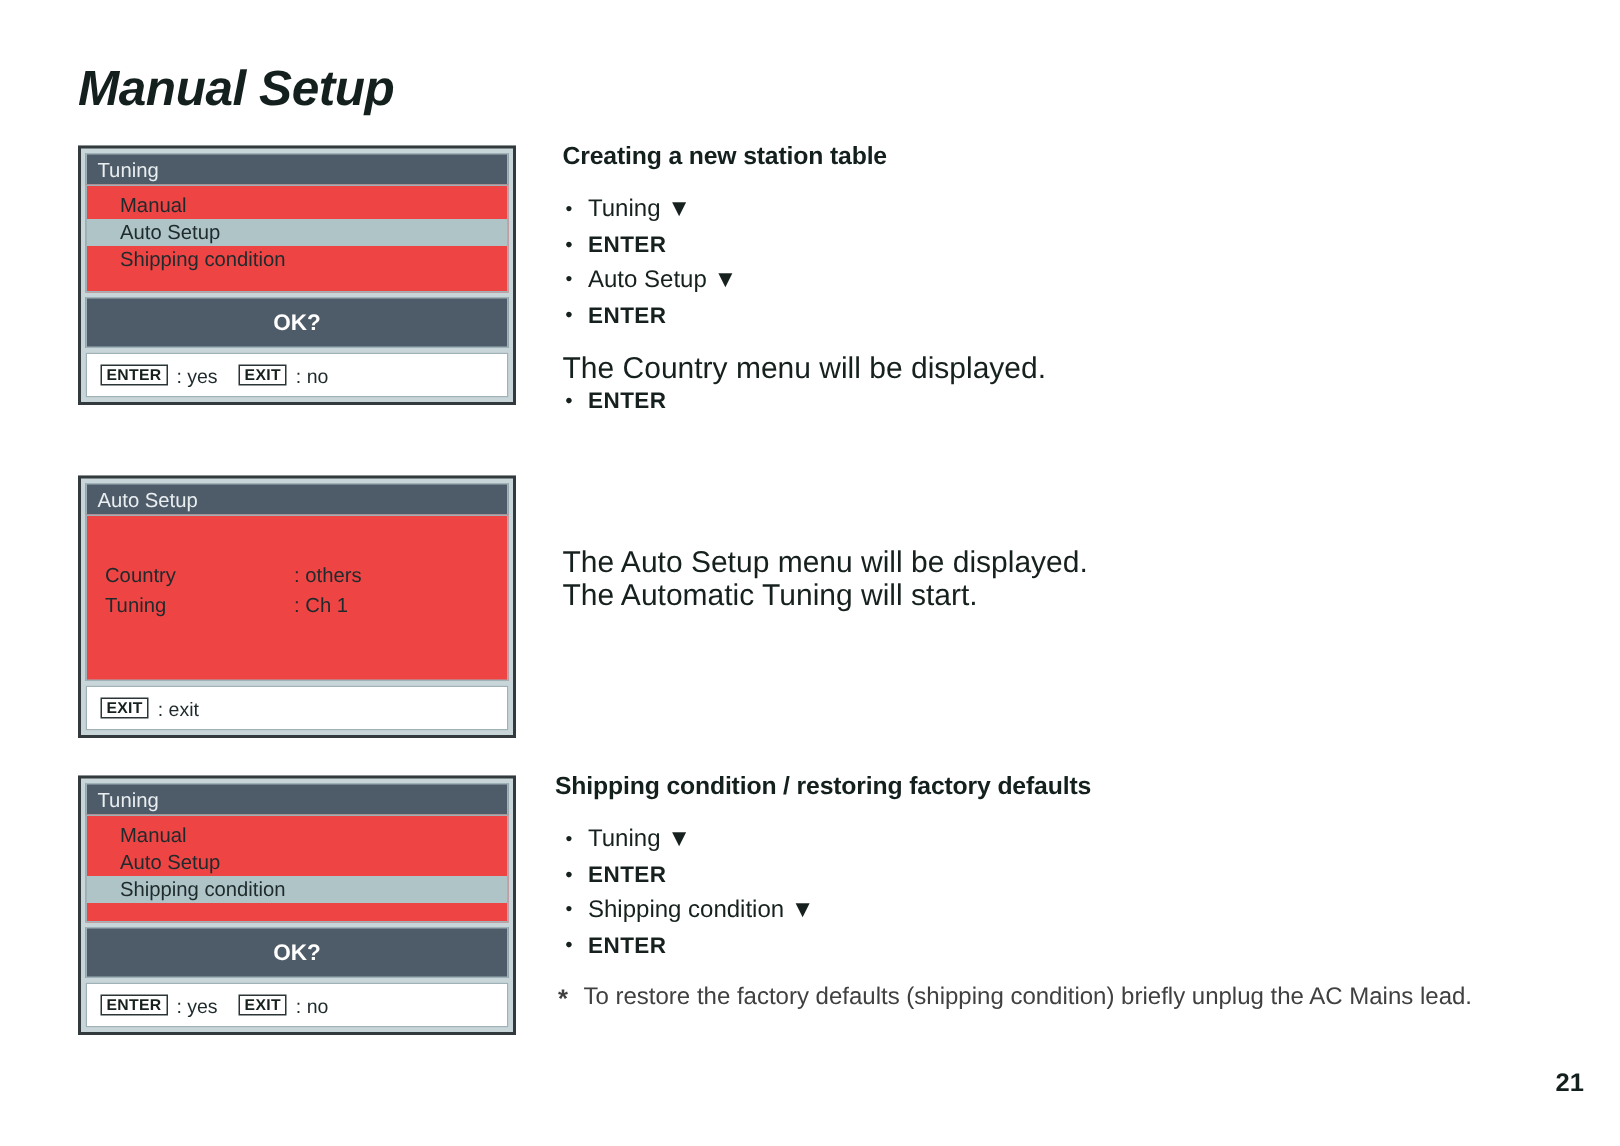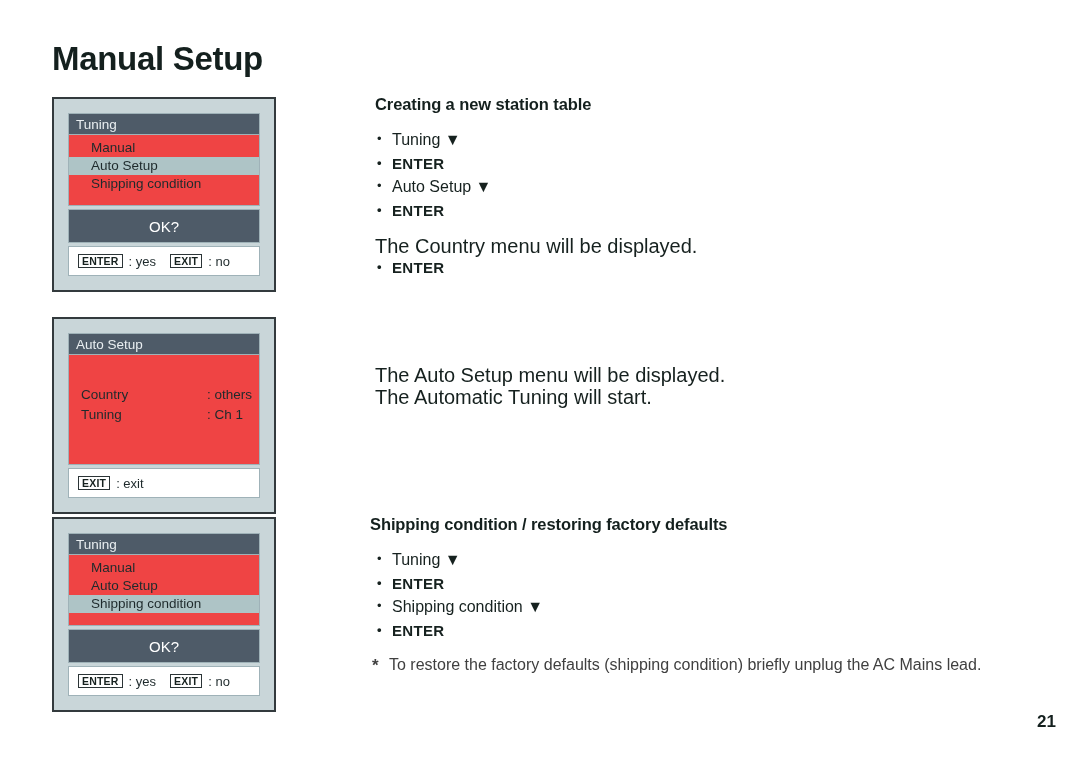--- a/index.html
+++ b/index.html
@@ -19,31 +19,32 @@
   
   .page-title {
     position: absolute;
     left: 52px;
     top: 42px;
     font-size: 33px;
     font-weight: bold;
     letter-spacing: -0.3px;
     color: #14201e;
     line-height: 1;
+    font-style: italic;
   }
 
   
   .osd {
     position: absolute;
     left: 52px;
-    width: 224px;
+    width: 292px;
     box-sizing: border-box;
     border: 2px solid #333a3d;
     background: #c9d6d9;
-    padding: 14px;
+    padding: 3px;
   }
   .osd-titlebar {
     height: 21px;
     background: #4e5b68;
     color: #e9eef1;
     font-size: 13.5px;
     line-height: 21px;
     padding-left: 7px;
     box-sizing: border-box;
     border: 1px solid #9fb2b8;
@@ -66,21 +67,21 @@
     background: #aec4c6;
   }
   .osd-row.blank { color: transparent; }
 
   .osd-okbar {
     height: 34px;
     line-height: 34px;
     background: #4e5b68;
     color: #ffffff;
     font-size: 15px;
-    font-weight: normal;
+    font-weight: bold;
     text-align: center;
     border: 1px solid #9fb2b8;
     box-sizing: border-box;
     margin-top: 3px;
   }
   .osd-footer {
     background: #ffffff;
     border: 1px solid #9fb2b8;
     box-sizing: border-box;
     height: 30px;

